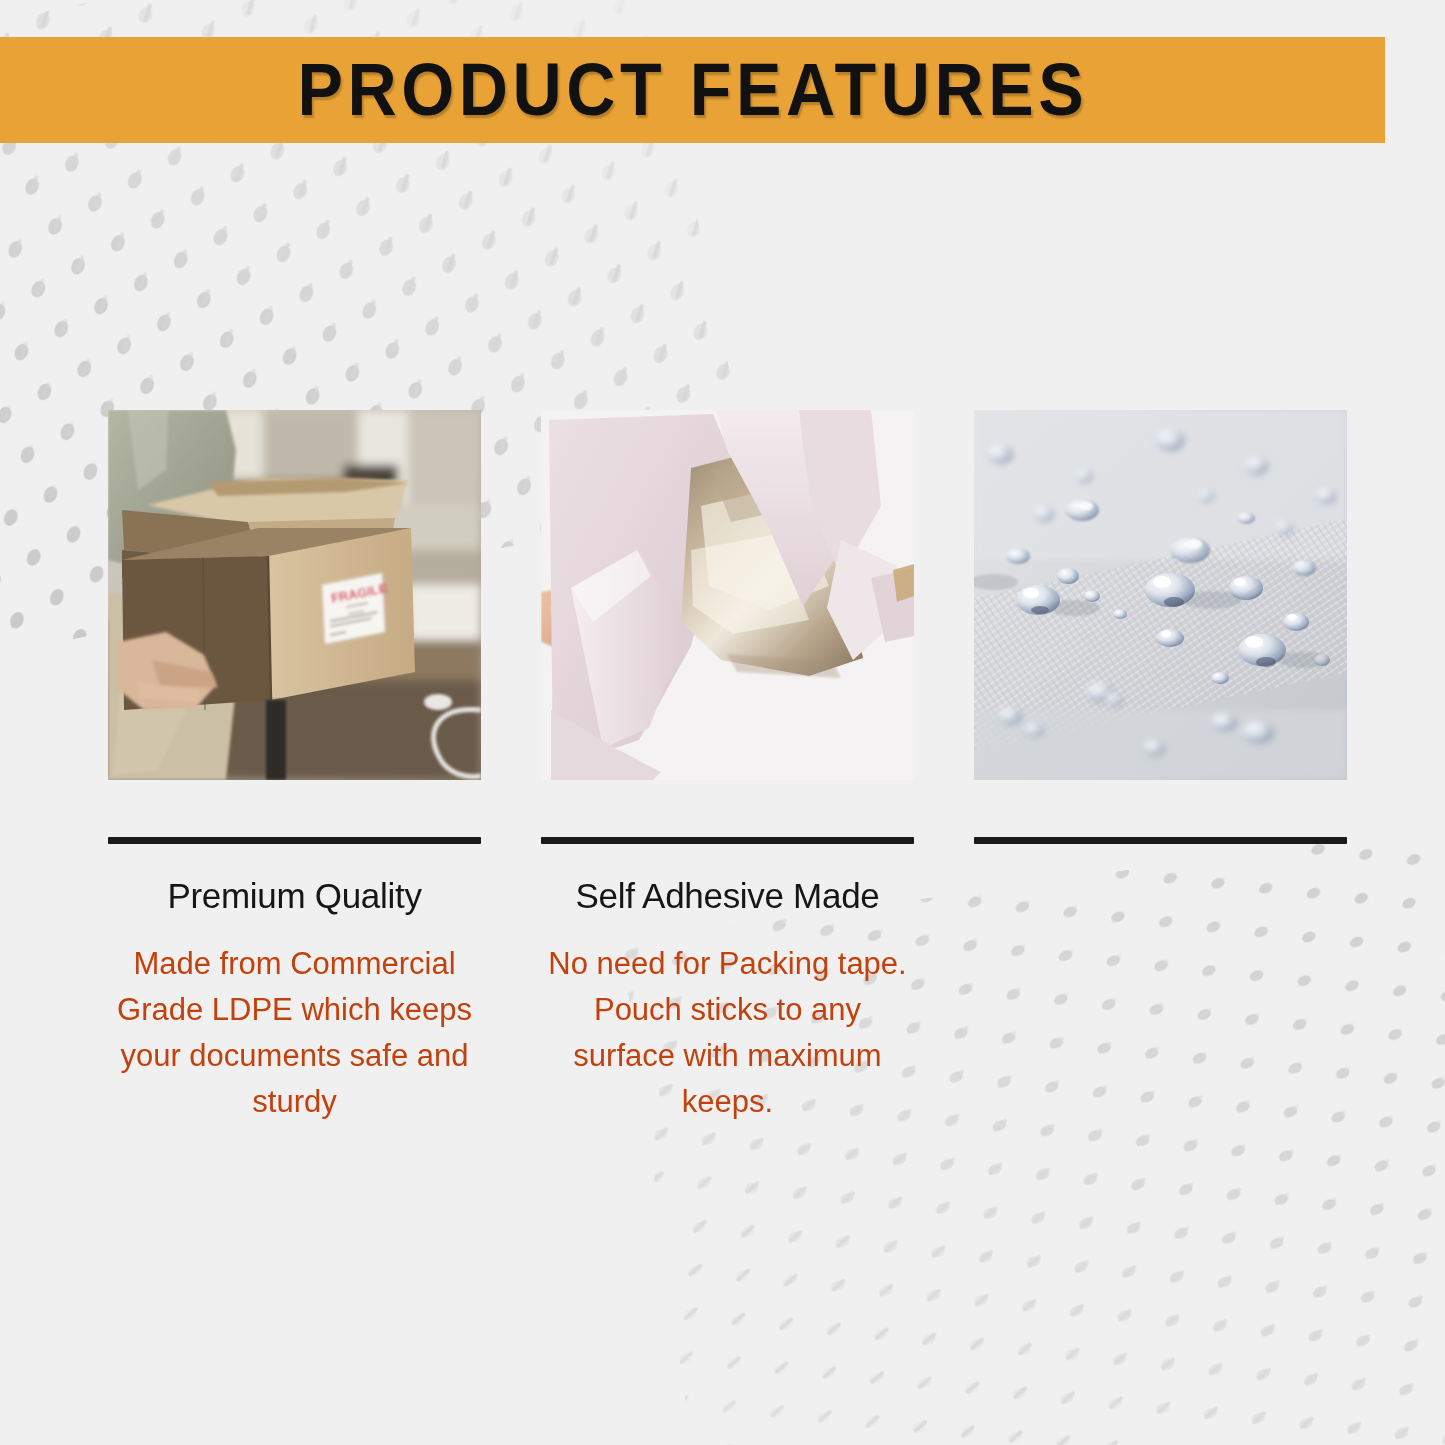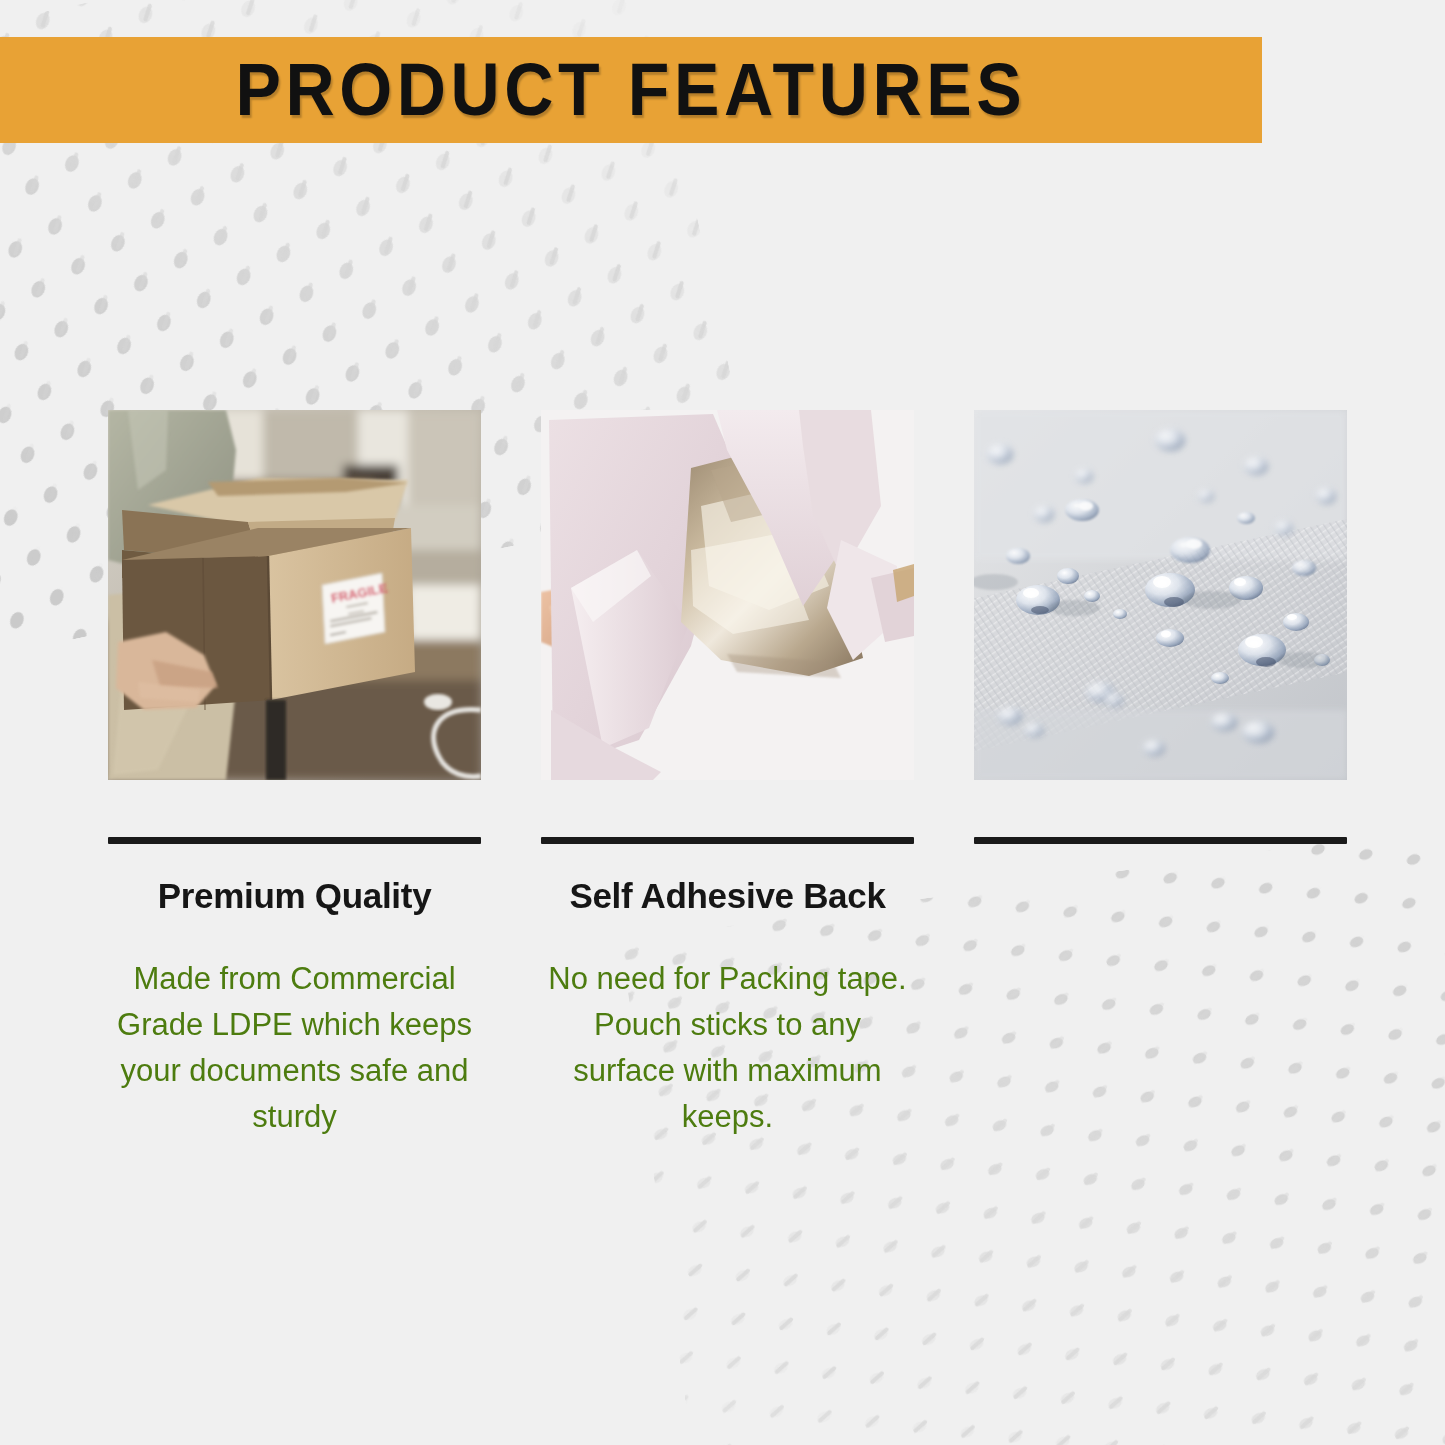--- a/index.html
+++ b/index.html
@@ -37,21 +37,21 @@
     width: 900px;
     height: 700px;
     transform: rotate(-8deg);
   }
 
   
   .banner {
     position: absolute;
     top: 37px;
     left: 0;
-    width: 1262px;
+    width: 1385px;
     height: 106px;
     background: #e8a235;
     z-index: 3;
     display: flex;
     align-items: center;
     justify-content: center;
   }
 
   .banner-title {
     font-family: "Liberation Sans Narrow", "Liberation Sans", sans-serif;
@@ -94,37 +94,37 @@
 
   .divider {
     height: 7px;
     background: #1a1a1a;
     margin-top: 57px;
     border-radius: 1px;
   }
 
   .feature-heading {
     font-family: "Liberation Sans", sans-serif;
-    font-weight: bold;
+    font-weight: normal;
     font-size: 35px;
     line-height: 1.15;
     color: #161616;
     text-align: center;
     margin-top: 32px;
     letter-spacing: -0.3px;
   }
 
   .feature-body {
     font-family: "Liberation Sans", sans-serif;
     font-weight: 400;
     font-size: 31px;
     line-height: 1.48;
-    color: #4d7c0f;
+    color: #c2410c;
     text-align: center;
-    margin-top: 40px;
+    margin-top: 25px;
     padding: 0 6px;
   }
 
   
   .feature:nth-child(1) .feature-body { padding: 0 0px; }
   .feature:nth-child(2) .feature-body { padding: 0 0px; }
   .feature:nth-child(3) .feature-body { padding: 0 14px; }
 </style>
 </head>
 <body>
@@ -340,21 +340,21 @@
         <path d="M300 130 L356 156 L352 214 L312 250 L286 198 Z" fill="#efe6e9"></path>
         <path d="M330 168 L373 158 L373 226 L344 232 Z" fill="#e2d3d8"></path>
         <path d="M352 160 L373 154 L373 186 L356 192 Z" fill="#c9a878" opacity="0.85"></path>
 
         <path d="M10 300 L74 338 L120 362 L112 370 L10 370 Z" fill="#e6d9de"></path>
 
         <path d="M186 244 L292 252 L300 268 L196 262 Z" fill="#a3907a" opacity="0.35" filter="url(#sb2)"></path>
       </svg>
     </div>
     <div class="divider"></div>
-    <div class="feature-heading">Self Adhesive Back</div>
+    <div class="feature-heading">Self Adhesive Made</div>
     <div class="feature-body">No need for Packing tape. Pouch sticks to any surface with maximum keeps.</div>
   </div>
 
   <div class="feature">
     <div class="feature-photo">
       <svg viewBox="0 0 373 370" xmlns="http://www.w3.org/2000/svg">
         <defs>
           <linearGradient id="fab3" x1="0" y1="0" x2="1" y2="1">
             <stop offset="0%" stop-color="#e6e7e9"></stop>
               <stop offset="45%" stop-color="#d5d7da"></stop>

